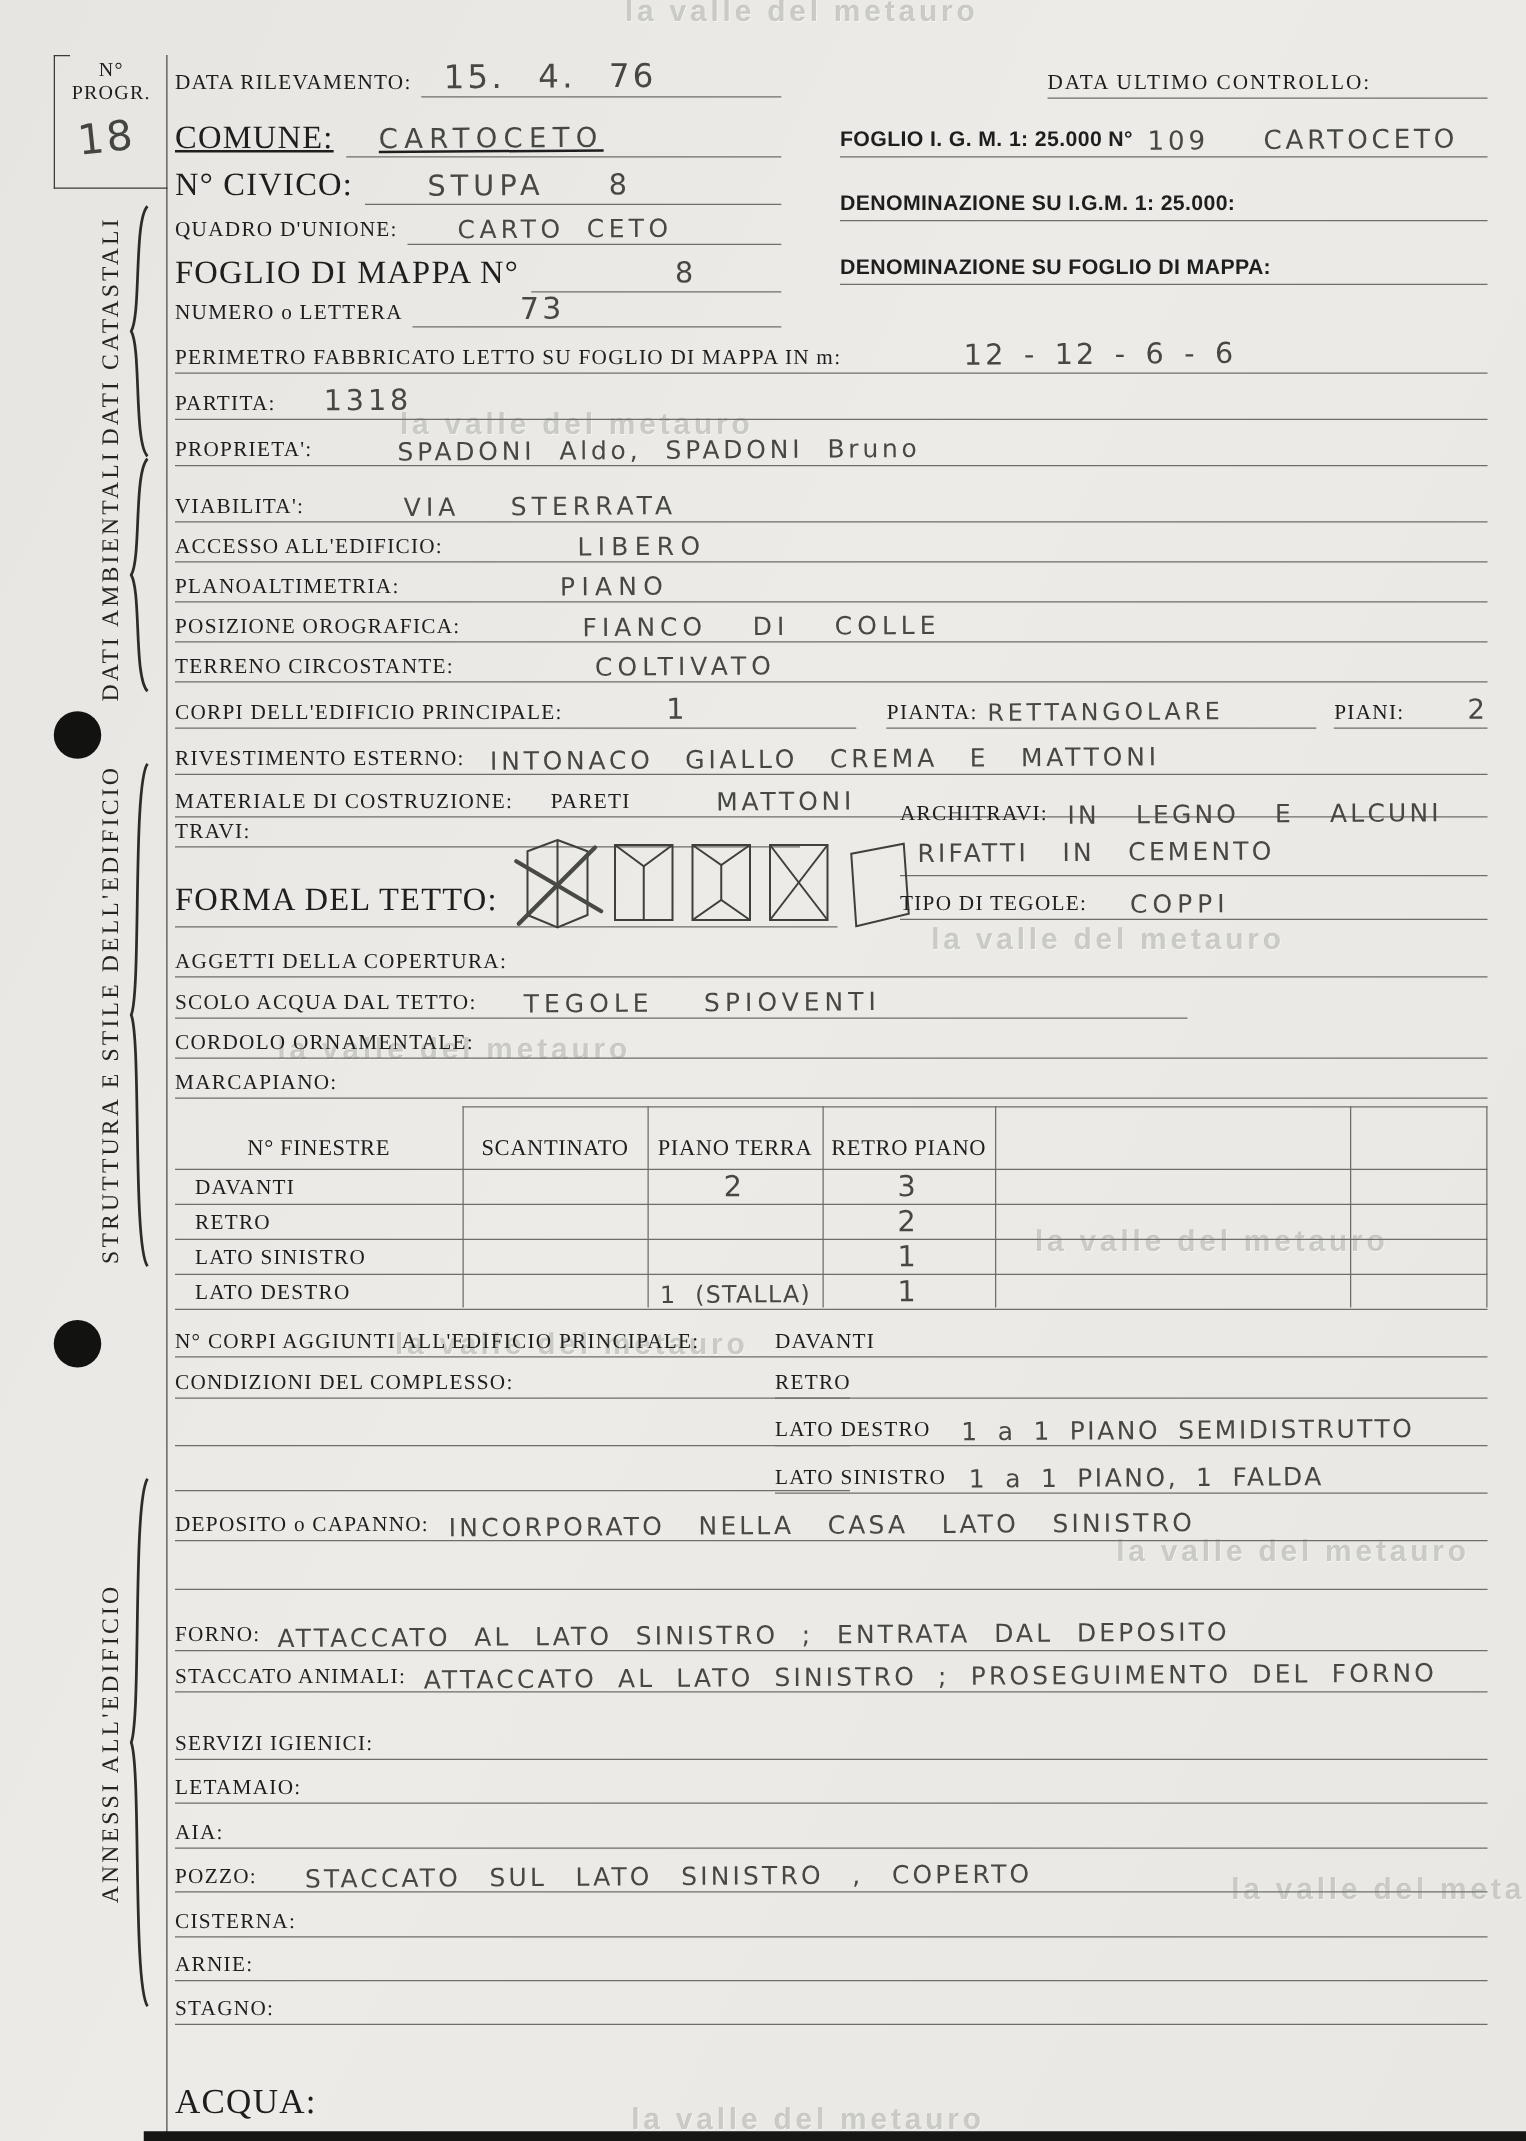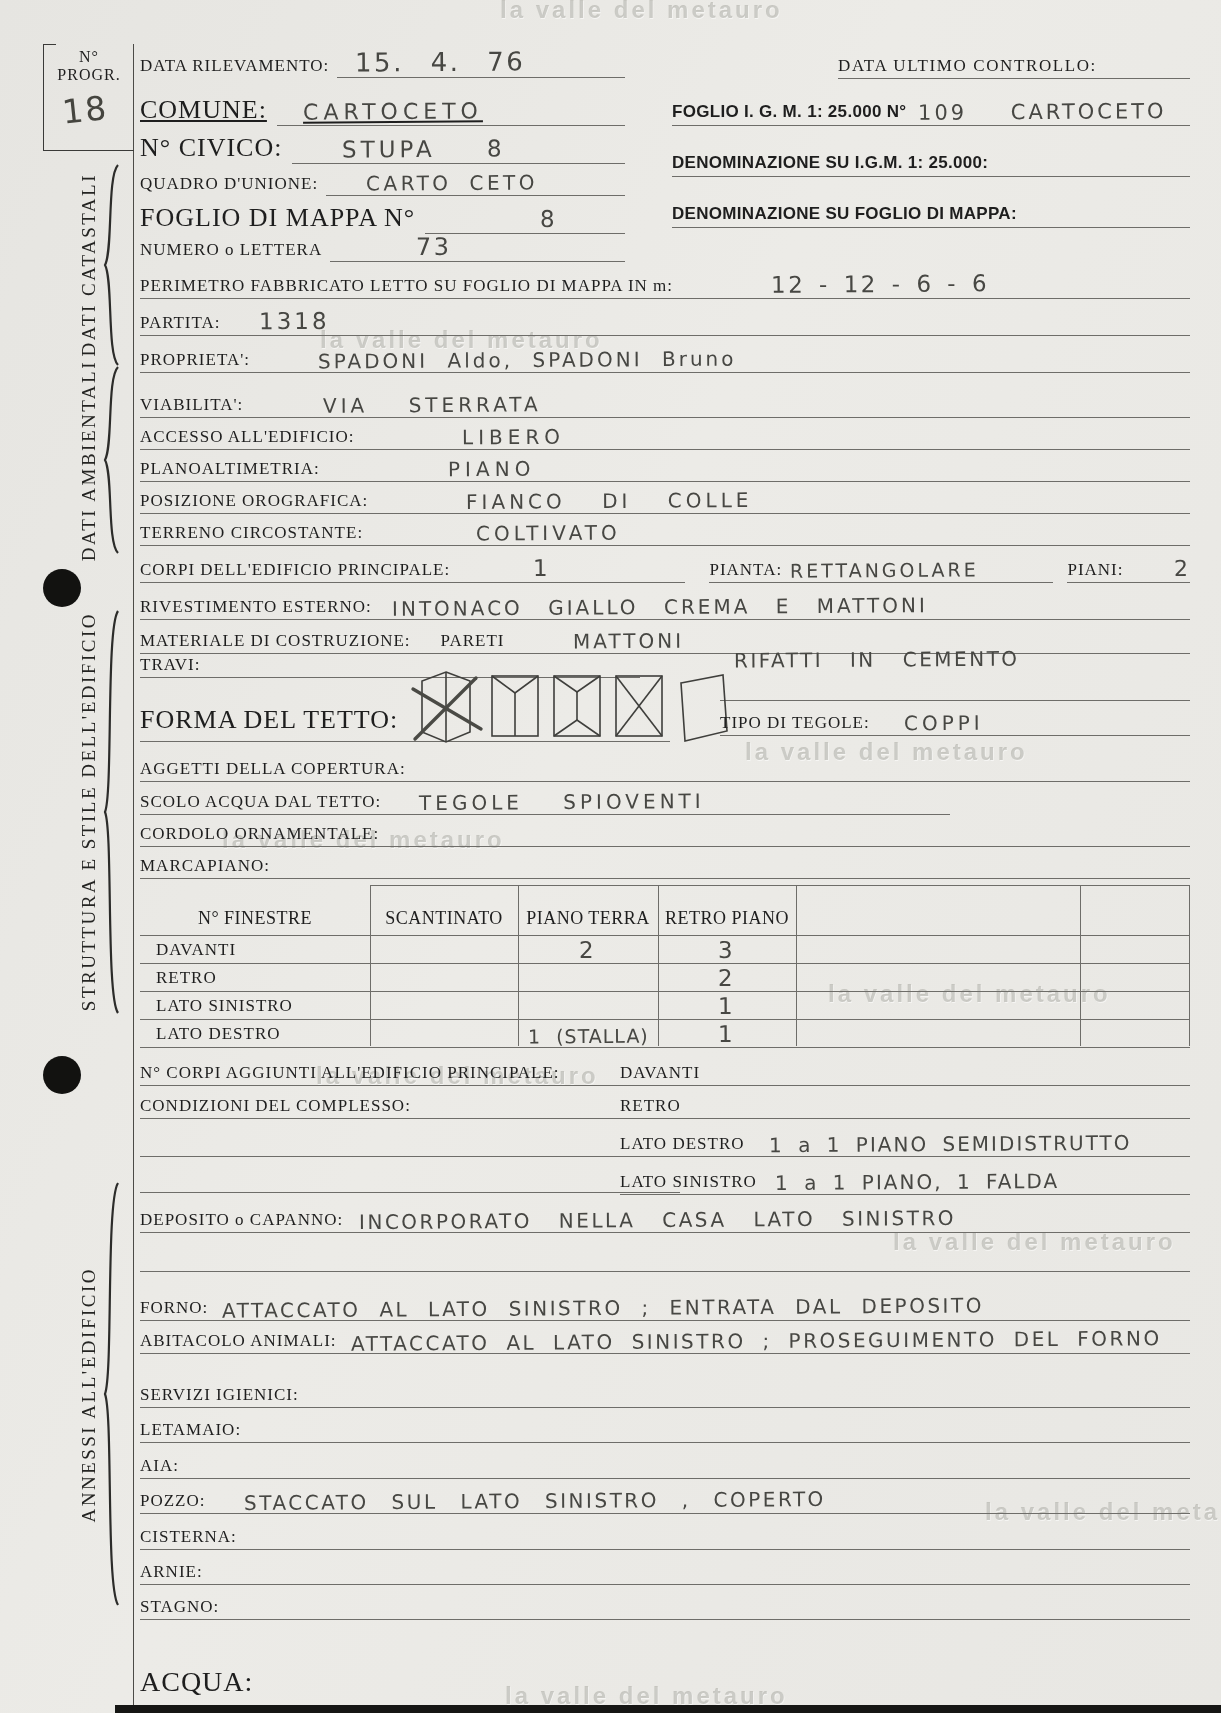--- a/index.html
+++ b/index.html
@@ -216,20 +216,24 @@
     </div>
     <div class="rowB abs" style="left:0;top:68px;width:1050px;height:30px;">
       <span class="sl">MATERIALE DI COSTRUZIONE:</span>
       <span class="sl" style="margin-left:22px;">PARETI</span>
       <span class="hw" style="margin-left:60px;letter-spacing:3px;">MATTONI</span>
     </div>
     <div class="rowB abs" style="left:0;top:98px;width:500px;height:24px;">
       <span class="sl">TRAVI:</span>
     </div>
     <div class="abs" style="left:580px;top:86px;width:470px;height:59px;border-bottom:1.3px solid #6e6d69;">
+      <div style="display:flex;align-items:flex-end;">
+        <span class="sl">ARCHITRAVI:</span>
+        <span class="hw" style="margin-left:8px;word-spacing:20px;">IN LEGNO E ALCUNI</span>
+      </div>
       <div class="hw" style="margin-left:14px;margin-top:8px;word-spacing:18px;">RIFATTI IN CEMENTO</div>
     </div>
     <div class="abs" style="left:0;top:150px;">
       <span class="bl">FORMA DEL TETTO:</span>
     </div>
     <div class="abs" style="left:0;top:186px;width:530px;border-bottom:1.3px solid #6e6d69;"></div>
     <svg class="abs" style="left:278px;top:114px;" width="312" height="76">
       <g transform="translate(4,3)" fill="none" stroke="#3f3f3c" stroke-width="1.6">
         <path d="M24,0 L48,9 L48,60 L24,70 L0,60 L0,9 Z"></path>
           <path d="M24,0 L24,70"></path>
@@ -358,21 +362,21 @@
     <div class="rowB" style="height:27px;">
       <span class="sl">DEPOSITO o CAPANNO:</span>
       <span class="hw" style="margin-left:8px;word-spacing:18px;">INCORPORATO NELLA CASA LATO SINISTRO</span>
     </div>
     <div class="rowB" style="height:38px;"></div>
     <div class="rowB" style="height:48px;">
       <span class="sl">FORNO:</span>
       <span class="hw" style="margin-left:6px;word-spacing:10px;">ATTACCATO AL LATO SINISTRO ; ENTRATA DAL DEPOSITO</span>
     </div>
     <div class="rowB" style="height:32px;">
-      <span class="sl">ABITACOLO ANIMALI:</span>
+      <span class="sl">STACCATO ANIMALI:</span>
       <span class="hw" style="margin-left:6px;word-spacing:8px;">ATTACCATO AL LATO SINISTRO ; PROSEGUIMENTO DEL FORNO</span>
     </div>
   </div>
 
   <div class="abs" style="left:140px;top:1385px;width:1050px;">
     <div class="rowB" style="height:22px;">
       <span class="sl">SERVIZI IGIENICI:</span>
     </div>
     <div class="rowB" style="height:34px;">
       <span class="sl">LETAMAIO:</span>

